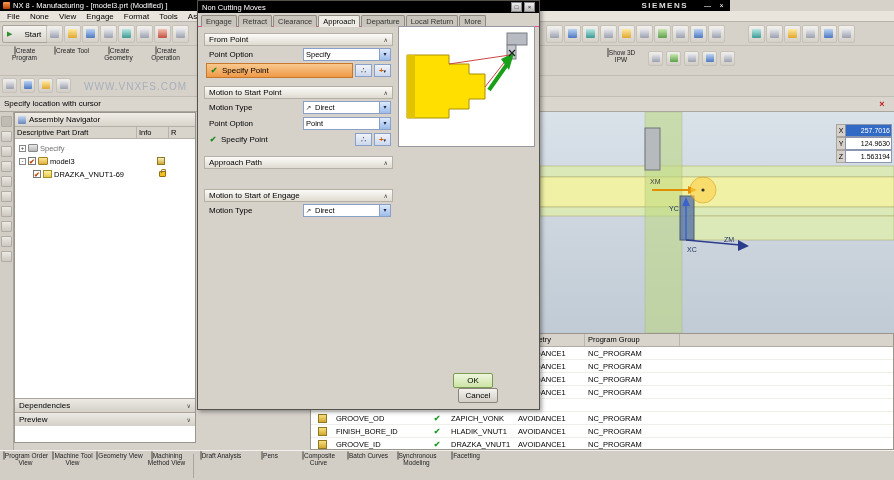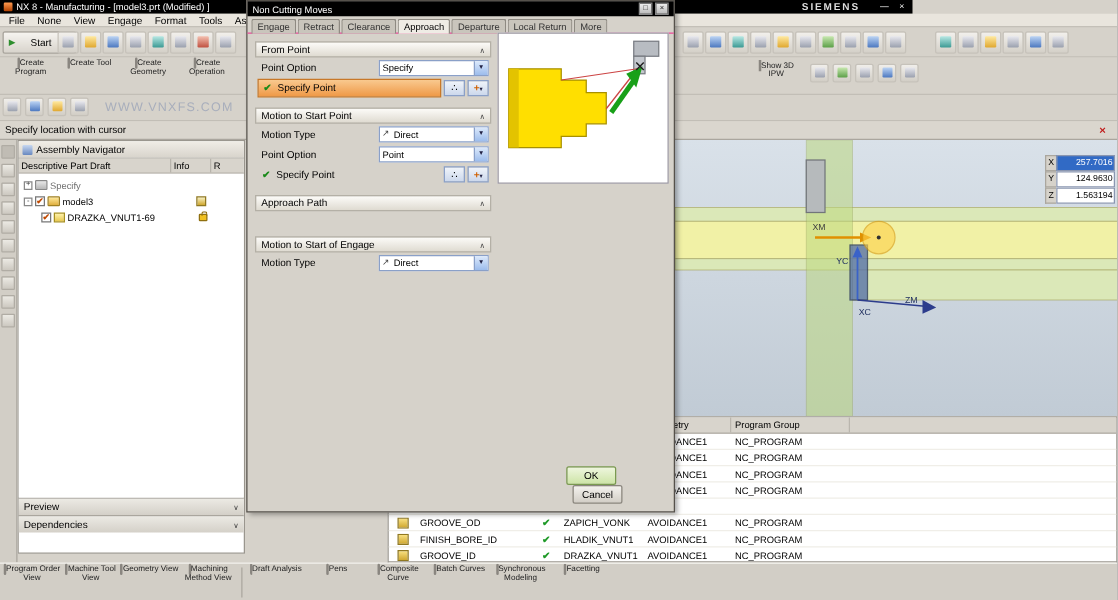--- a/index.html
+++ b/index.html
@@ -356,25 +356,25 @@
         <span class="disk"></span>
       </div>
       <div class="trow2" style="left:18px;top:29px">
         <span class="cb">✔</span>
         <span class="particon"></span>
         <span>DRAZKA_VNUT1-69</span>
         <span class="lock" style="left:126px"></span>
       </div>
     </div>
     <div class="nav-bar">
+      <span>Dependencies</span>
+      <span class="chev">∨</span>
+    </div>
+    <div class="nav-bar">
       <span>Preview</span>
-      <span class="chev">∨</span>
-    </div>
-    <div class="nav-bar">
-      <span>Dependencies</span>
       <span class="chev">∨</span>
     </div>
   </div>
 
   <div class="optable abs">
     <div class="ot-head">
       <span class="c0"></span>
       <span class="c1"></span>
       <span class="c2"></span>
       <span class="c3"></span>

